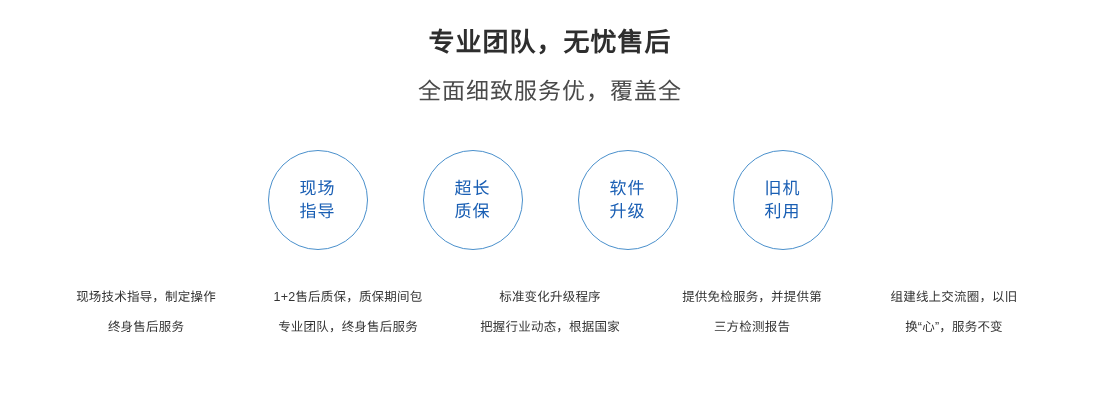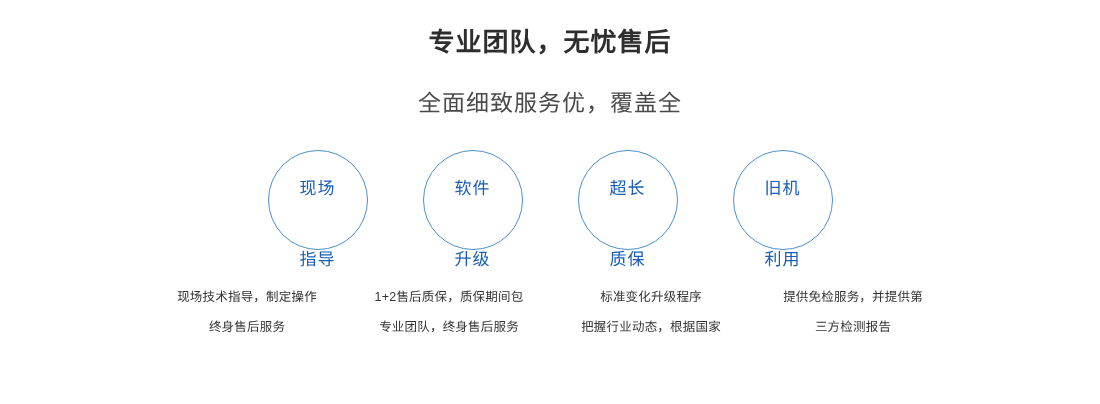--- a/index.html
+++ b/index.html
@@ -36,21 +36,21 @@
     margin: 0;
     padding-top: 26px;
     font-size: 26px;
     font-weight: bold;
     color: #2e2e2e;
     letter-spacing: 1px;
     line-height: 1.25;
   }
 
   .section-subtitle {
-    margin: 14px;
+    margin: 2px;
     padding-top: 16px;
     font-size: 23px;
     font-weight: normal;
     color: #4a4a4a;
     letter-spacing: 1px;
     line-height: 1.3;
   }
 
   
   .features {
@@ -82,21 +82,20 @@
     align-items: center;
     background: #ffffff;
   }
 
   .feature-circle-line {
     font-size: 17px;
     line-height: 23px;
     color: #1a5fb4;
     letter-spacing: 1px;
     white-space: nowrap;
-    margin-top: 48px;
   }
 
   
   .captions {
     position: absolute;
     top: 282px;
     left: 0;
     width: 1100px;
     display: flex;
     justify-content: center;
@@ -132,29 +131,29 @@
 
     <div class="feature">
       <div class="feature-circle">
         <span class="feature-circle-line">现场</span>
         <span class="feature-circle-line">指导</span>
       </div>
     </div>
 
     <div class="feature">
       <div class="feature-circle">
-        <span class="feature-circle-line">软件</span>
-        <span class="feature-circle-line">升级</span>
+        <span class="feature-circle-line">超长</span>
+        <span class="feature-circle-line">质保</span>
       </div>
     </div>
 
     <div class="feature">
       <div class="feature-circle">
-        <span class="feature-circle-line">超长</span>
-        <span class="feature-circle-line">质保</span>
+        <span class="feature-circle-line">软件</span>
+        <span class="feature-circle-line">升级</span>
       </div>
     </div>
 
 
     <div class="feature">
       <div class="feature-circle">
         <span class="feature-circle-line">旧机</span>
         <span class="feature-circle-line">利用</span>
       </div>
     </div>
@@ -176,16 +175,20 @@
     <div class="caption">
       <span class="caption-line">标准变化升级程序</span>
       <span class="caption-line">把握行业动态，根据国家</span>
     </div>
 
     <div class="caption">
       <span class="caption-line">提供免检服务，并提供第</span>
       <span class="caption-line">三方检测报告</span>
     </div>
 
+    <div class="caption">
+      <span class="caption-line">组建线上交流圈，以旧</span>
+      <span class="caption-line">换“心”，服务不变</span>
+    </div>
 
   </div>
 
 </div>
 
 </body></html>

